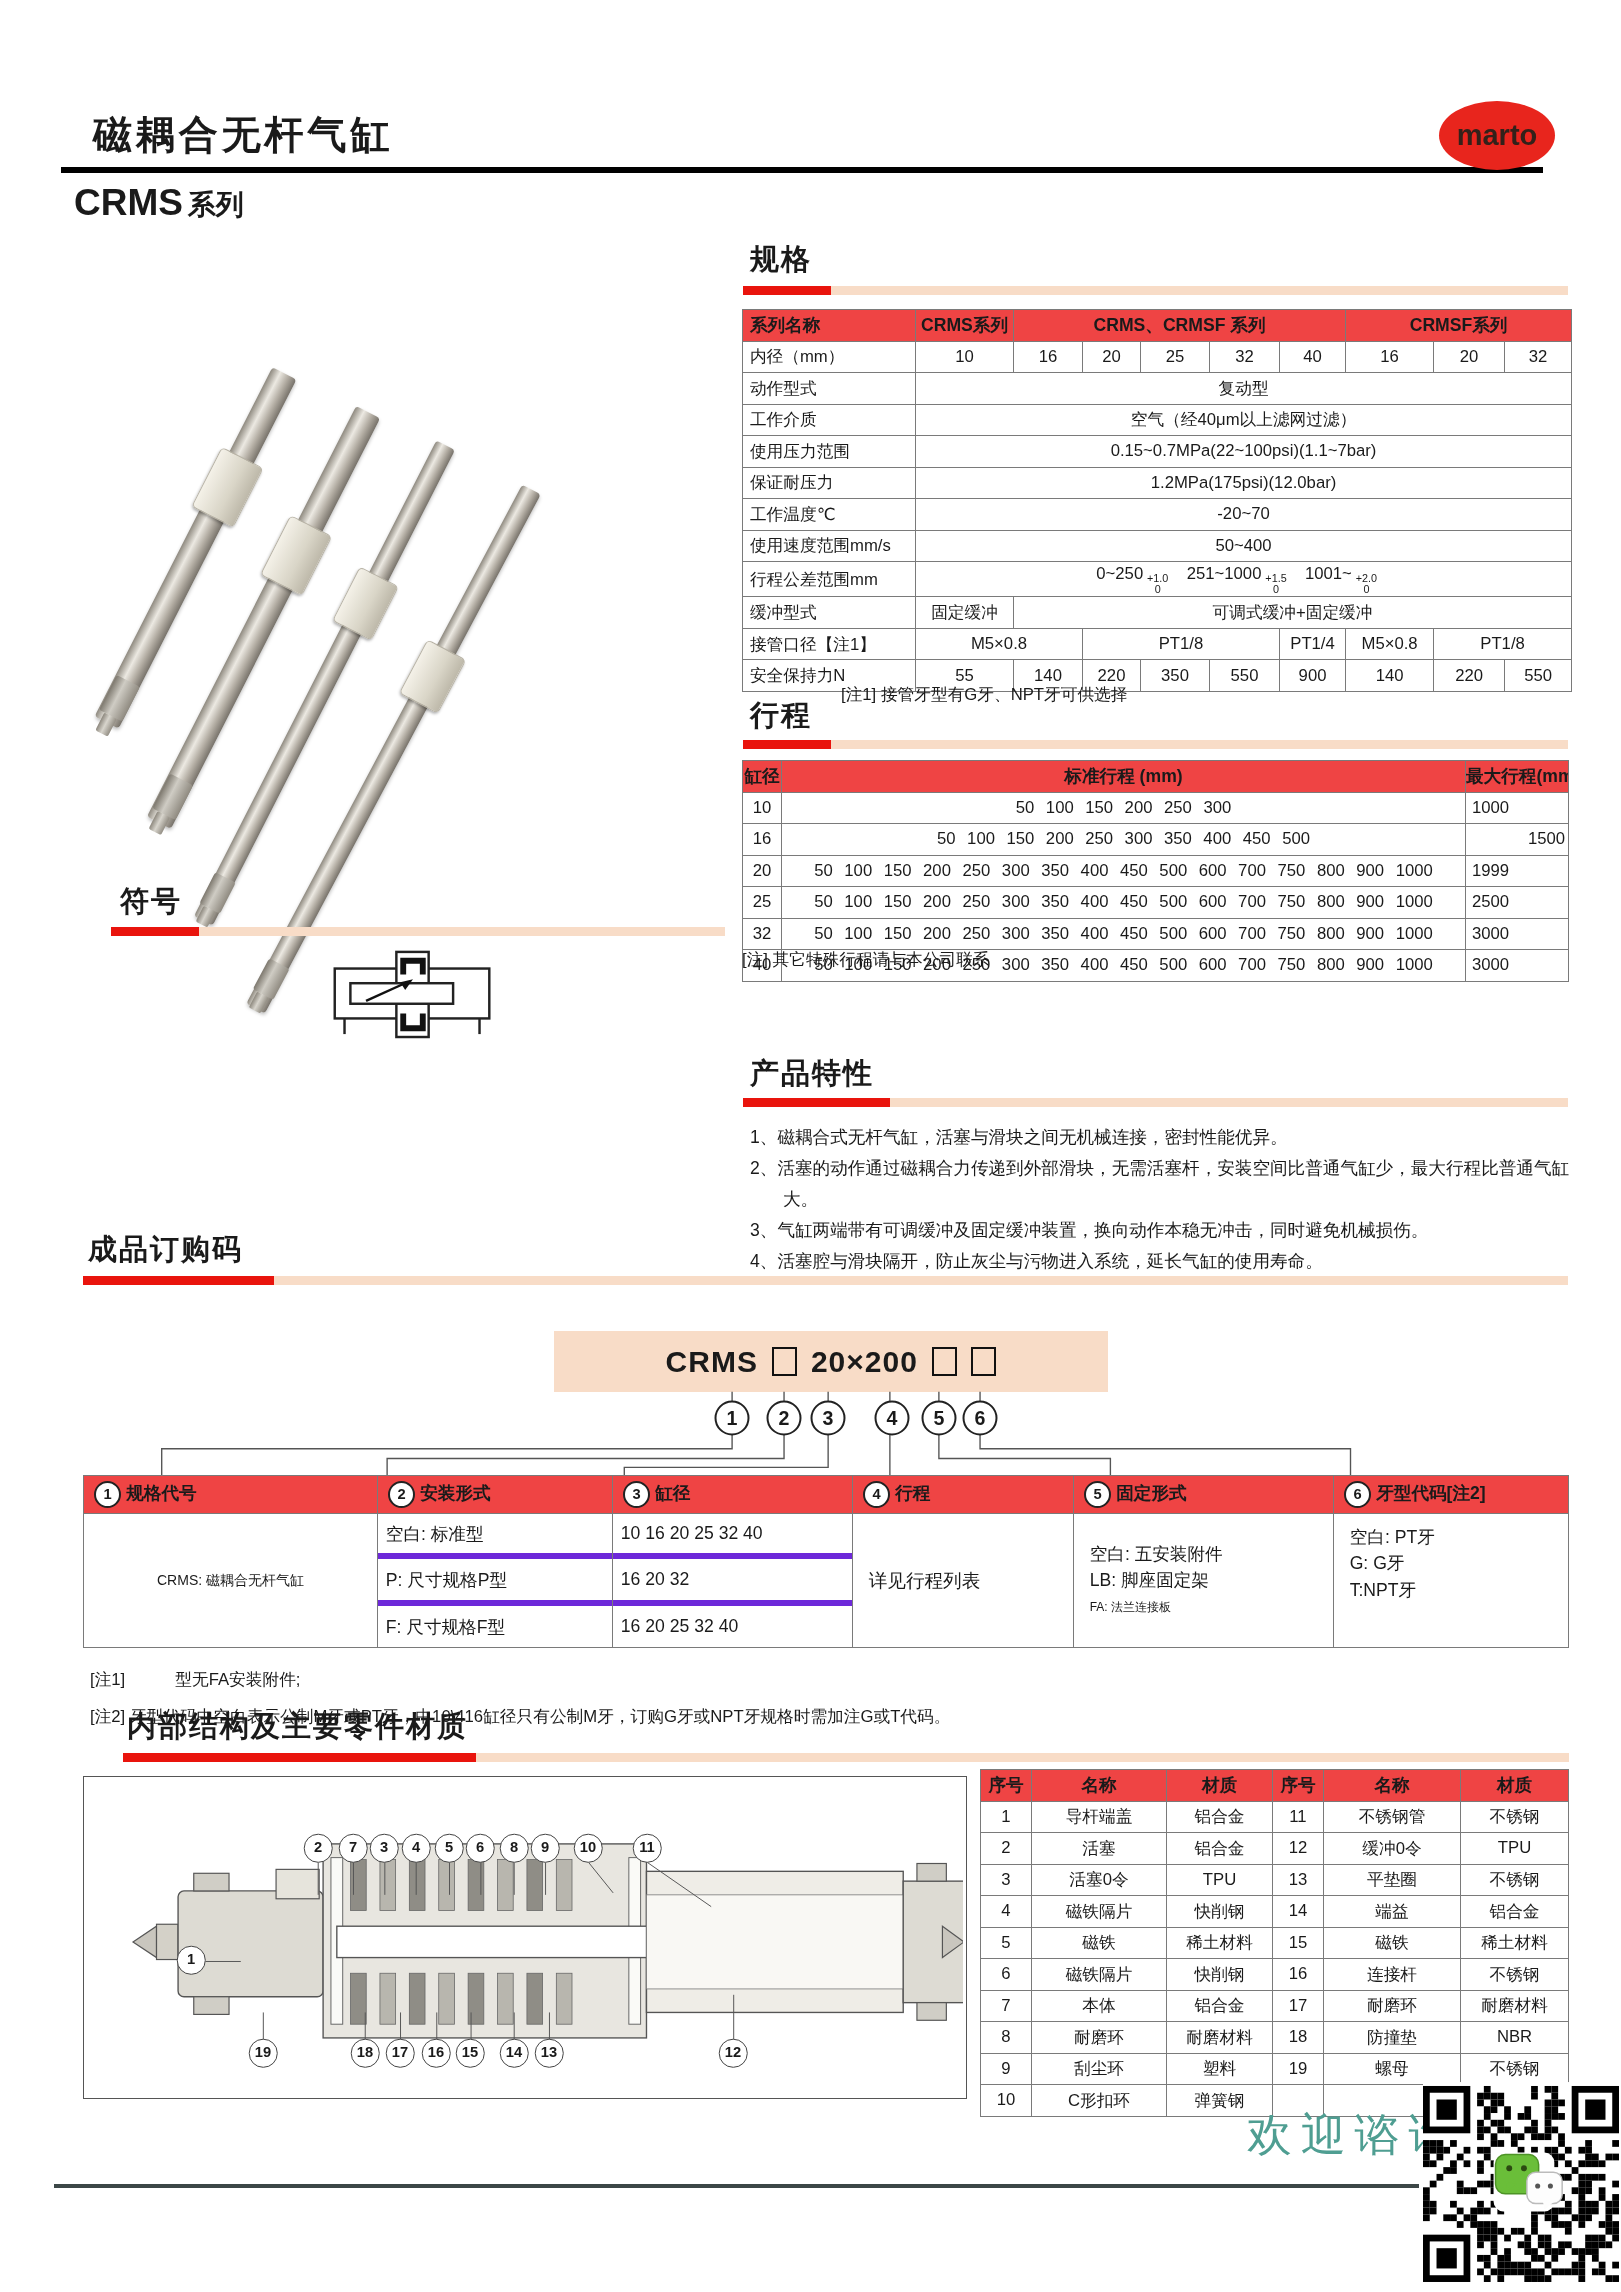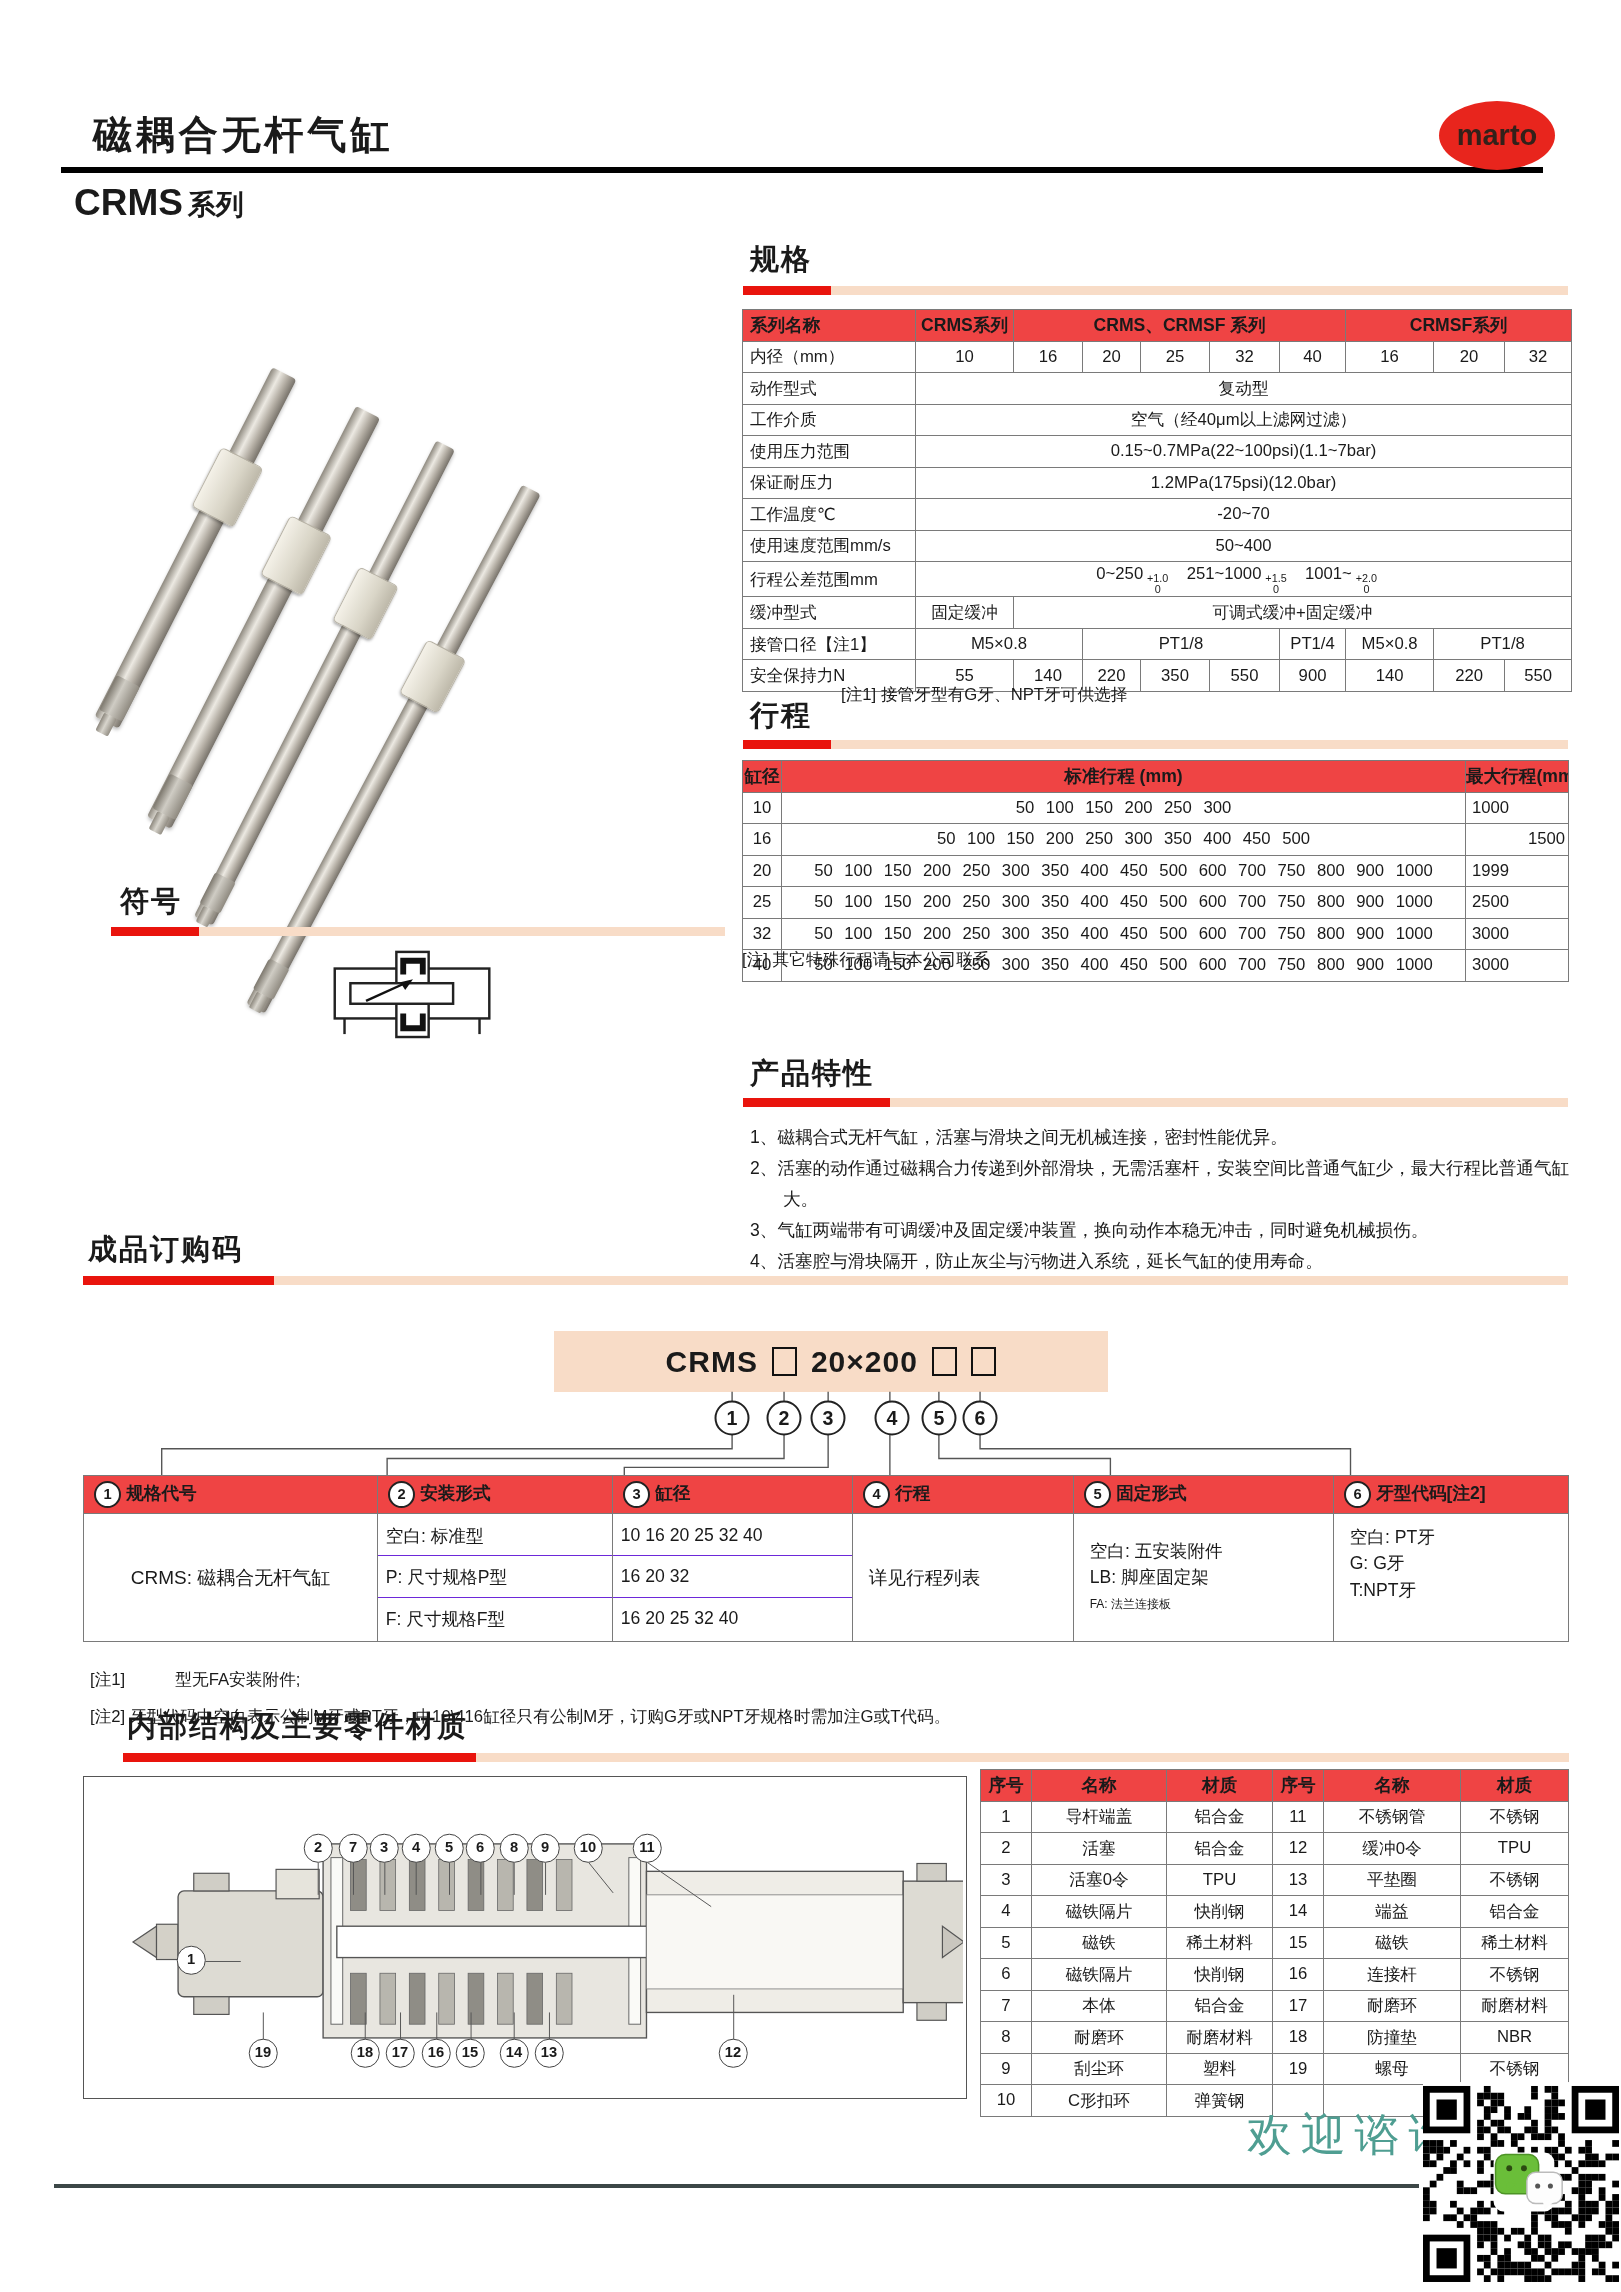--- a/index.html
+++ b/index.html
@@ -26,21 +26,21 @@
   .circ{display:inline-block;width:23.5px;height:23.5px;border:2px solid #222;border-radius:50%;
         text-align:center;line-height:22.5px;font-size:14.7px;font-weight:bold;background:#fff;
         vertical-align:middle;margin-right:4.9px;}
   .bigcirc{position:absolute;width:31px;height:31px;border:2px solid #222;border-radius:50%;
         text-align:center;line-height:30px;font-size:19.6px;font-weight:bold;background:#fff;
         transform:translate(-50%,-50%);}
   .codebox{position:absolute;background:#f8dcc7;display:flex;align-items:center;
         justify-content:center;gap:13.7px;font-size:30px;font-weight:bold;letter-spacing:1px;}
   .blank{display:inline-block;width:21.6px;height:25.5px;border:2.5px solid #111;background:#f8dcc7;}
   table.order td,table.order th{white-space:normal;}
-  .sub{border-bottom:1px solid #6d28d9;display:flex;align-items:center;padding-left:7.8px;
+  .sub{border-bottom:6px solid #6d28d9;display:flex;align-items:center;padding-left:7.8px;
        font-size:17.6px;}
   .sub:last-child{border-bottom:none;}
   
   .callout{position:absolute;width:26.5px;height:26.5px;border:1.5px solid #444;border-radius:50%;
         background:#fff;font-size:14.7px;font-weight:bold;line-height:25.5px;text-align:center;
         transform:translate(-50%,-50%);}
   .feat{font-size:17.6px;line-height:31px;padding-left:33px;text-indent:-33px;}
   .note{font-size:16.7px;}
   
   .rod{position:absolute;border-radius:3.9px;
@@ -328,21 +328,21 @@
     <tbody>
         <tr class="hd">
       <td style="text-align:left;padding-left:9.8px;height:33px;"><span class="circ">1</span><span>规格代号</span></td>
       <td style="text-align:left;padding-left:9.8px;"><span class="circ">2</span><span>安装形式</span></td>
       <td style="text-align:left;padding-left:9.8px;"><span class="circ">3</span><span>缸径</span></td>
       <td style="text-align:left;padding-left:9.8px;"><span class="circ">4</span><span>行程</span></td>
       <td style="text-align:left;padding-left:9.8px;"><span class="circ">5</span><span>固定形式</span></td>
       <td style="text-align:left;padding-left:9.8px;"><span class="circ">6</span><span>牙型代码[注2]</span></td>
     </tr>
     <tr>
-      <td style="height:123px;font-size:19px;">CRMS: 磁耦合无杆气缸</td>
+      <td style="height:123px;font-size:14px;">CRMS: 磁耦合无杆气缸</td>
       <td style="padding:0;">
         <div class="sub" style="height:39px;">空白: 标准型</div>
         <div class="sub" style="height:41px;">P: 尺寸规格P型</div>
         <div class="sub" style="height:41px;">F: 尺寸规格F型</div>
       </td>
       <td style="padding:0;">
         <div class="sub" style="height:39px;">10 16 20 25 32 40</div>
         <div class="sub" style="height:41px;">16 20 32</div>
         <div class="sub" style="height:41px;">16 20 25 32 40</div>
       </td>

